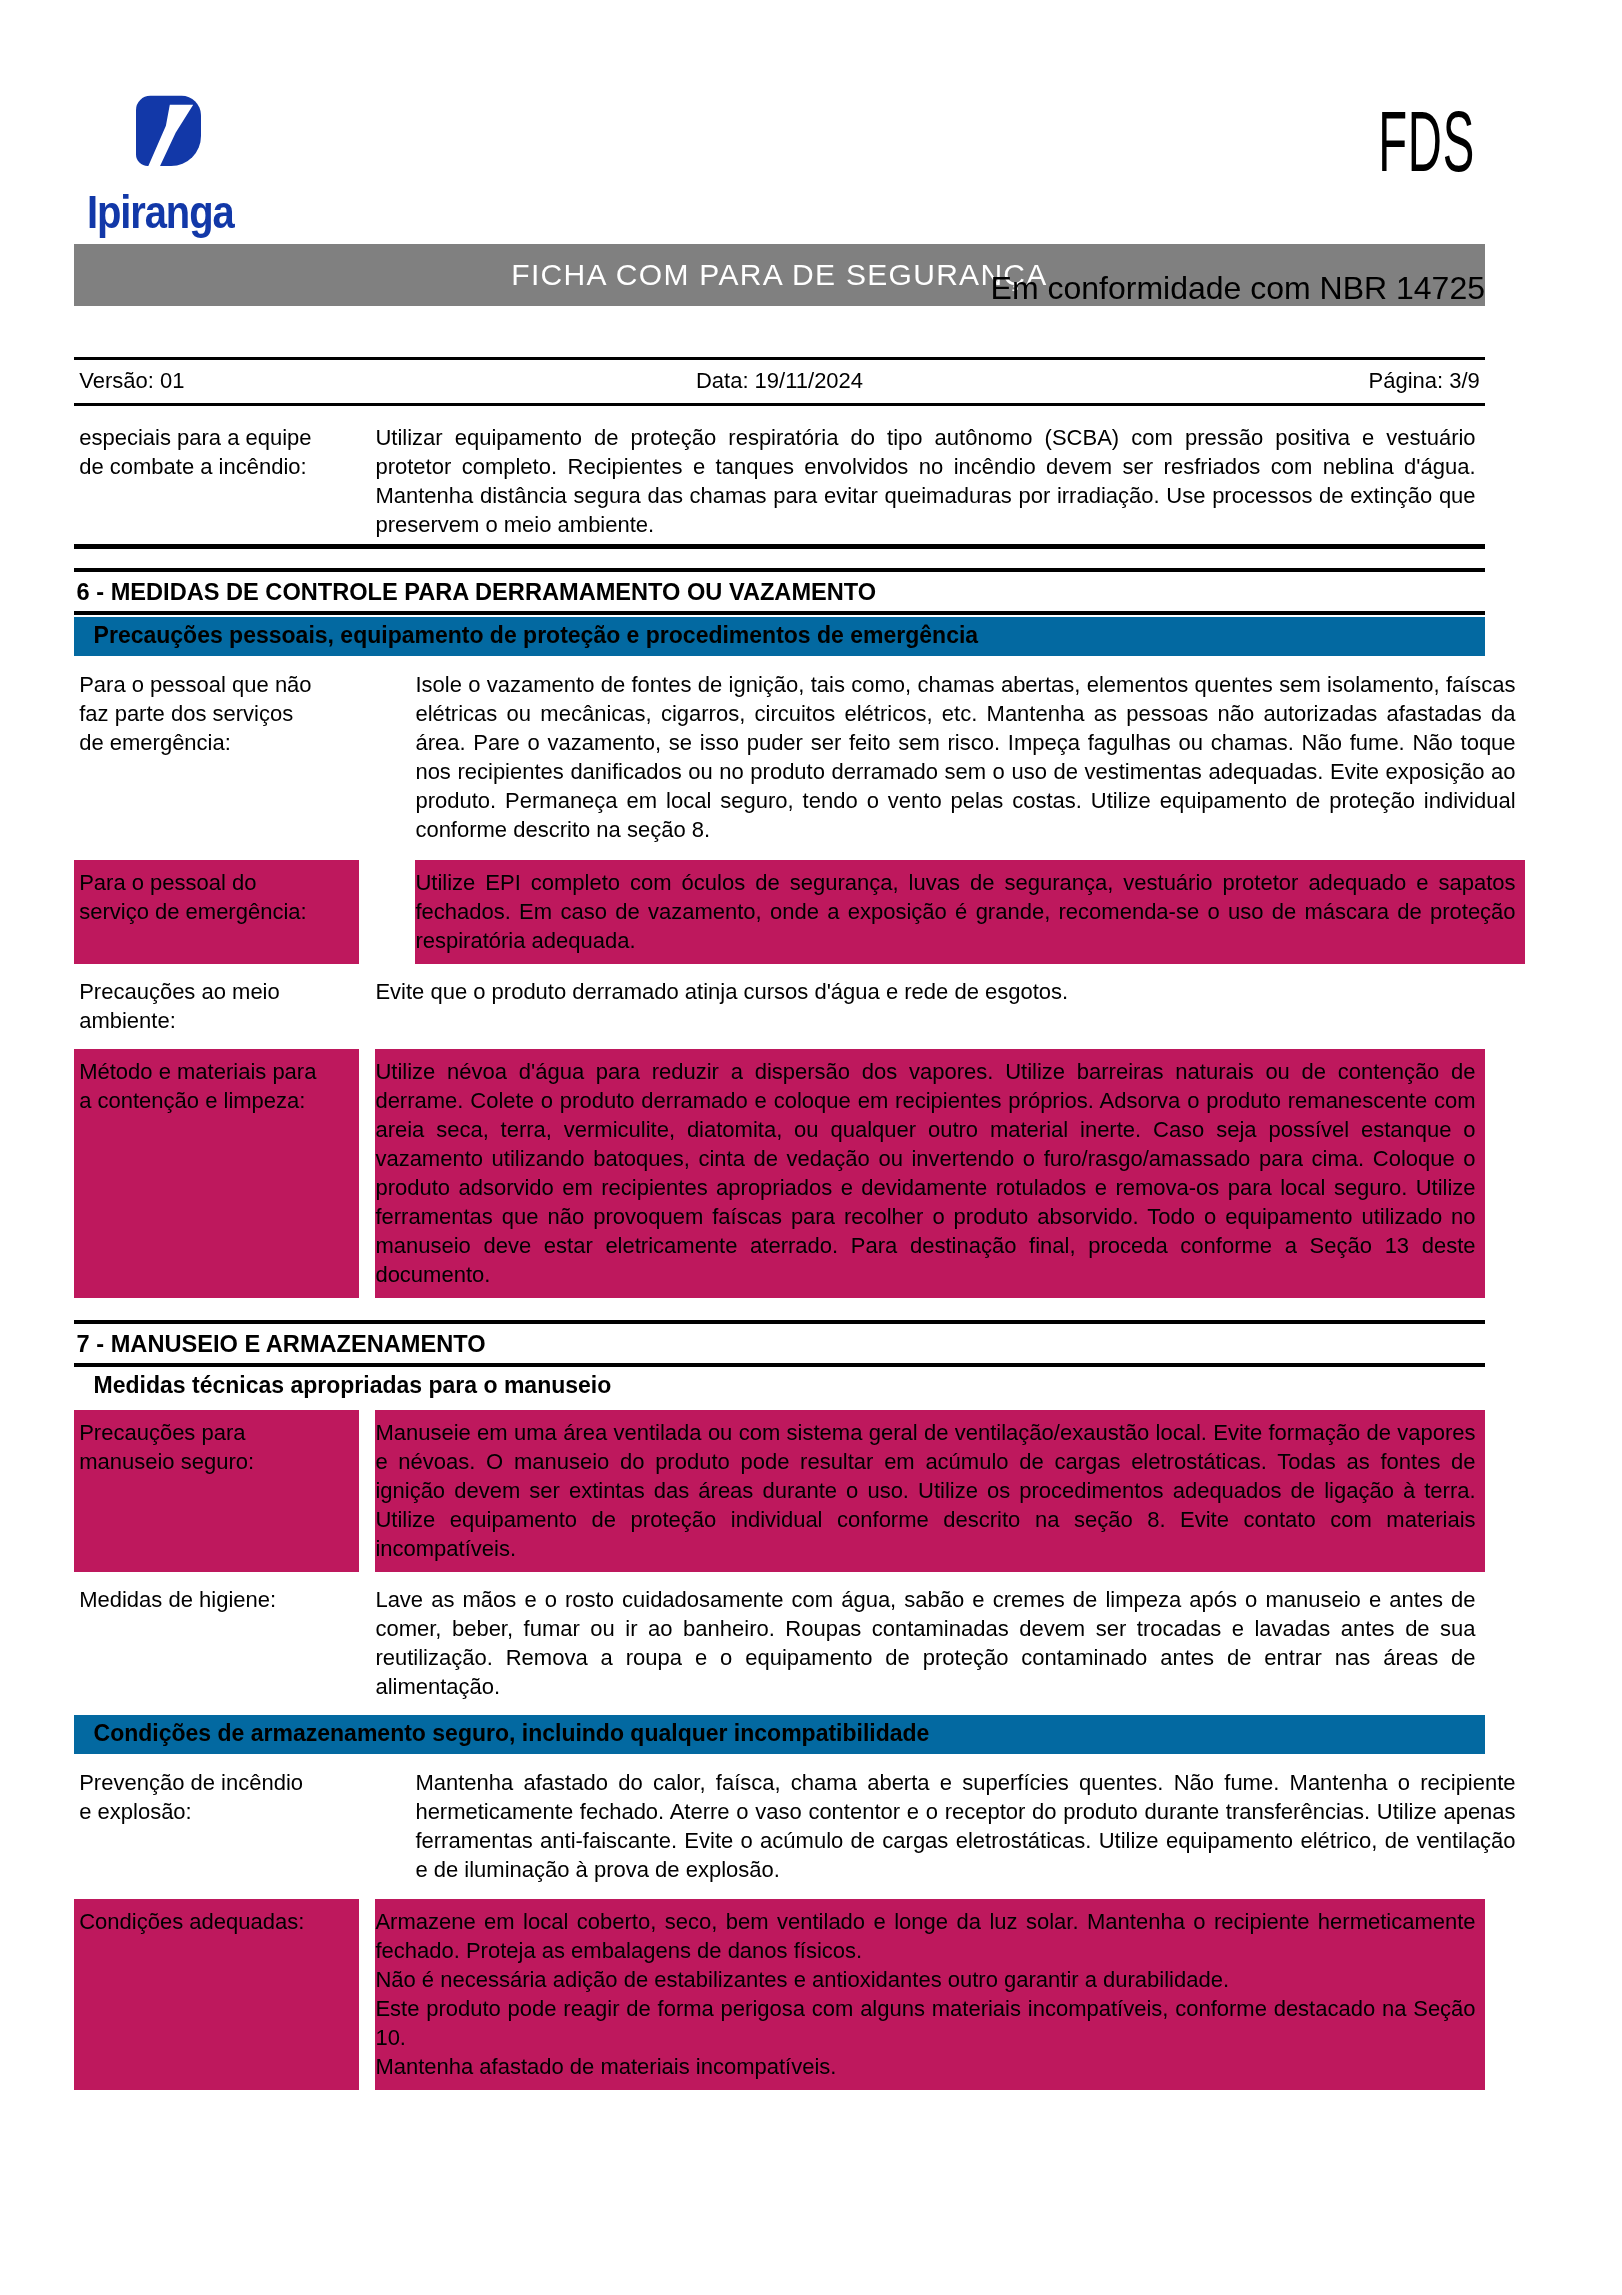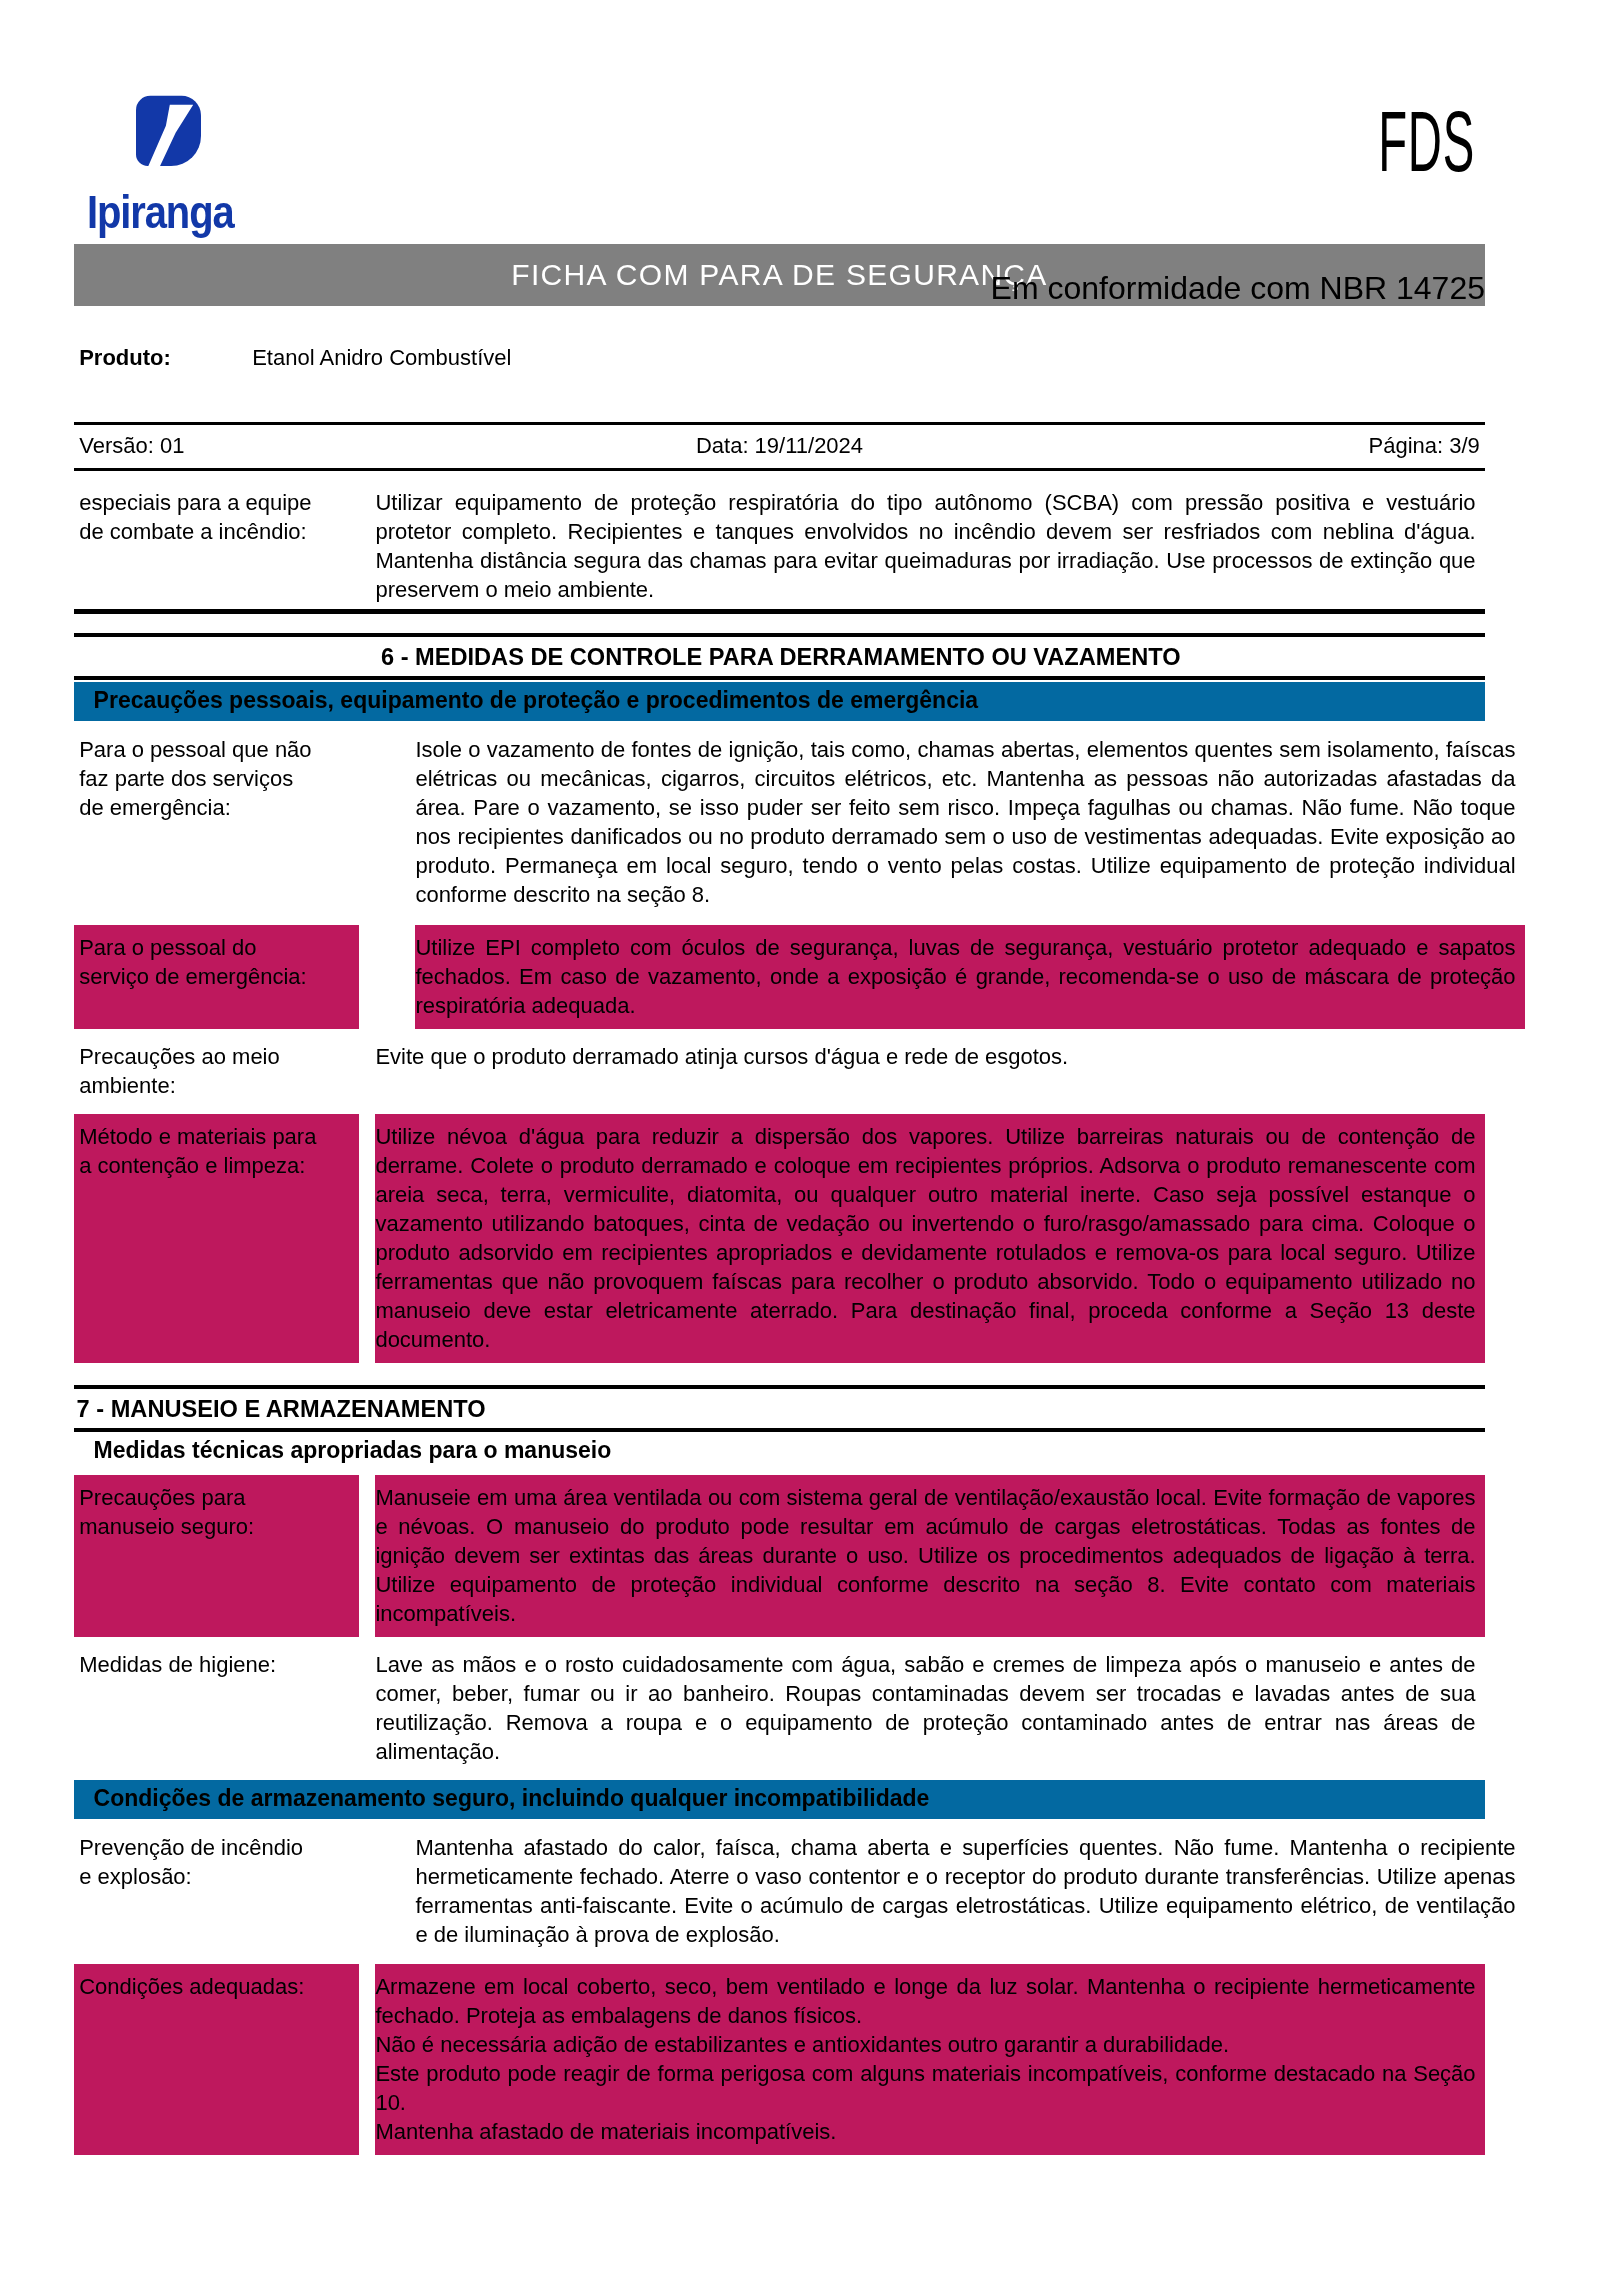--- a/index.html
+++ b/index.html
@@ -80,44 +80,40 @@
     font-size:23px; font-weight:700;
     padding:5.2px 0 6.5px 19.6px;
     margin-top:2px;
   }
   .subbar-white {
     font-size:23px; font-weight:700;
     padding:5.2px 0 5.2px 19.6px;
   }
 
   .mt8{margin-top:5.2px;} .mt10{margin-top:6.5px;gap:20px;}
-  .mt20{margin-top:13px;} .mt30{margin-top:19.6px;text-align:center;}
+  .mt20{margin-top:13px;} .mt30{margin-top:19.6px;}
 </style>
 </head>
 <body>
 
 <div class="page">
 
   <div class="hdr">
     <svg class="logo-icon" viewBox="0 0 100 110" xmlns="http://www.w3.org/2000/svg" aria-hidden="true">
       <path d="M22,0 H70 A30,30 0 0 1 100,30 V62 A46,46 0 0 1 54,108 H18 A18,18 0 0 1 0,90 V22 A22,22 0 0 1 22,0 Z" fill="#1238a8"></path>
       <polygon points="52,14 88,14 61,57 37,108 19,108 46,46" fill="#ffffff"></polygon>
     </svg>
     <div class="logo-word">Ipiranga</div>
     <div class="fds">FDS</div>
     <div class="compliance">Em conformidade com NBR 14725</div>
   </div>
 
   <div class="content">
     <div class="banner">FICHA COM PARA DE SEGURANÇA</div>
 
-    <div class="product">
-      <span class="plabel">Produto:</span>
-      <span>Etanol Anidro Combustível</span>
-    </div>
 
     <div class="meta-row">
       <span class="m">Versão: 01</span>
       <span class="m c">Data: 19/11/2024</span>
       <span class="m r">Página: 3/9</span>
     </div>
 
     <div class="trow mt20" style="--pt:3.9px;">
       <div class="cell lab" style="padding-top:3.9px;padding-bottom:22px;">
         <p>especiais para a equipe de combate a incêndio:</p>

